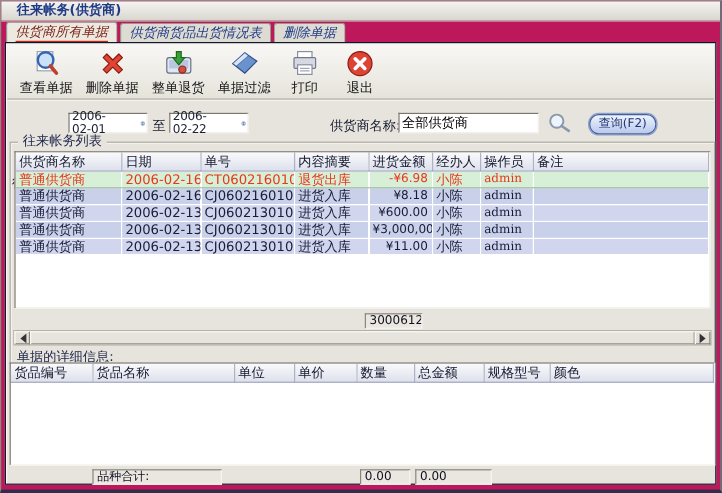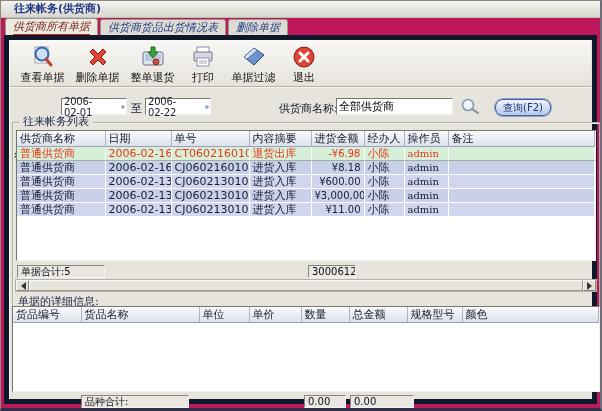--- a/index.html
+++ b/index.html
@@ -32,21 +32,21 @@
     border:1px solid #9a968c; border-bottom:none;
     border-radius:3px 3px 0 0; white-space:nowrap; cursor:default;font-style:italic;
   }
   .tab.active { height:17px; background:#ece9e1; color:#7c2318; }
   .tab.active .tab-label { border-bottom:2px solid #cc2211; padding-bottom:1px; }
 
   
   .page {
     position:absolute; left:3px; right:3px; top:34px; bottom:4px;
     background:#e7e4dd;
-    border:5px solid #0f172a;
+    border:1px solid #0f172a;
     box-shadow:inset 1px 1px 0 #fbfaf7;
   }
 
   
   .toolbar {
     position:absolute; left:1px; right:1px; top:1px; height:46px;
     background:linear-gradient(#f8f7f4,#e6e3db);
     border-bottom:1px solid #b5b1a8;
     box-shadow:0 1px 0 #f6f5f2;
     display:flex; align-items:center; padding-left:5px;
@@ -191,40 +191,40 @@
         <span class="ticon">
           <svg width="26" height="26" viewBox="0 0 26 26">
             <rect x="3" y="8" width="20" height="13" rx="2" fill="#dfe6f2" stroke="#667088"></rect>
             <rect x="5" y="10" width="16" height="7" fill="#b8c6e0"></rect>
             <path d="M11 3 h4 v5 h3 l-5 6 -5 -6 h3 z" fill="#3aa03a" stroke="#1c6a1c"></path>
             <circle cx="16" cy="18" r="3" fill="#d05040" stroke="#8a2a1a"></circle>
           </svg>
         </span>
         <span class="tlabel">整单退货</span>
       </div>
+      <div class="tbtn">
+        <span class="ticon">
+          <svg width="26" height="26" viewBox="0 0 26 26">
+            <path d="M3 13 L13 4 L23 11 L13 21 Z" fill="#6a92cc" stroke="#2c4c86"></path>
+            <path d="M3 13 L13 4 L16 6.5 L6 15 Z" fill="#d6e4f6" stroke="#2c4c86" stroke-width="0.5"></path>
+          </svg>
+        </span>
+        <span class="tlabel">单据过滤</span>
+      </div>
       <div class="tbtn tbtn-sm">
         <span class="ticon">
           <svg width="26" height="26" viewBox="0 0 26 26">
             <rect x="7" y="3" width="12" height="6" fill="#fff" stroke="#8890a0"></rect>
             <rect x="4" y="8" width="18" height="9" rx="1" fill="#d8d8e2" stroke="#70788c"></rect>
             <rect x="7" y="14" width="12" height="8" fill="#fff" stroke="#8890a0"></rect>
             <line x1="9" y1="17" x2="17" y2="17" stroke="#a0a8ba"></line>
             <line x1="9" y1="19" x2="17" y2="19" stroke="#a0a8ba"></line>
           </svg>
         </span>
         <span class="tlabel">打印</span>
-      </div>
-      <div class="tbtn">
-        <span class="ticon">
-          <svg width="26" height="26" viewBox="0 0 26 26">
-            <path d="M3 13 L13 4 L23 11 L13 21 Z" fill="#6a92cc" stroke="#2c4c86"></path>
-            <path d="M3 13 L13 4 L16 6.5 L6 15 Z" fill="#d6e4f6" stroke="#2c4c86" stroke-width="0.5"></path>
-          </svg>
-        </span>
-        <span class="tlabel">单据过滤</span>
       </div>
       <div class="tbtn tbtn-sm">
         <span class="ticon">
           <svg width="26" height="26" viewBox="0 0 26 26">
             <circle cx="13" cy="13" r="10" fill="#dd4433" stroke="#8a1a10"></circle>
             <path d="M9 9 L17 17 M17 9 L9 17" stroke="#fff" stroke-width="3" stroke-linecap="round"></path>
           </svg>
         </span>
         <span class="tlabel">退出</span>
       </div>
@@ -322,23 +322,20 @@
                 <td>2006-02-13</td>
                 <td>CJ060213010001</td>
                 <td>进货入库</td>
                 <td>¥11.00</td>
                 <td>小陈</td>
                 <td>admin</td>
                 <td></td>
               </tr>
             </tbody>
         </table>
-      </div>
-      <div class="sumbox" style="left:4px; top:142px; width:88px;">
-        <span>单据合计:5</span>
       </div>
       <div class="sumbox" style="left:295px; top:142px; width:48px;">
         <span>3000612.20</span>
       </div>
       <div class="hscroll" style="left:2px; top:156px; width:582px;">
         <div class="sbtn">
             <span class="tri-left"></span>
           </div>
         <div class="sthumb"></div>
         <div class="sbtn">

